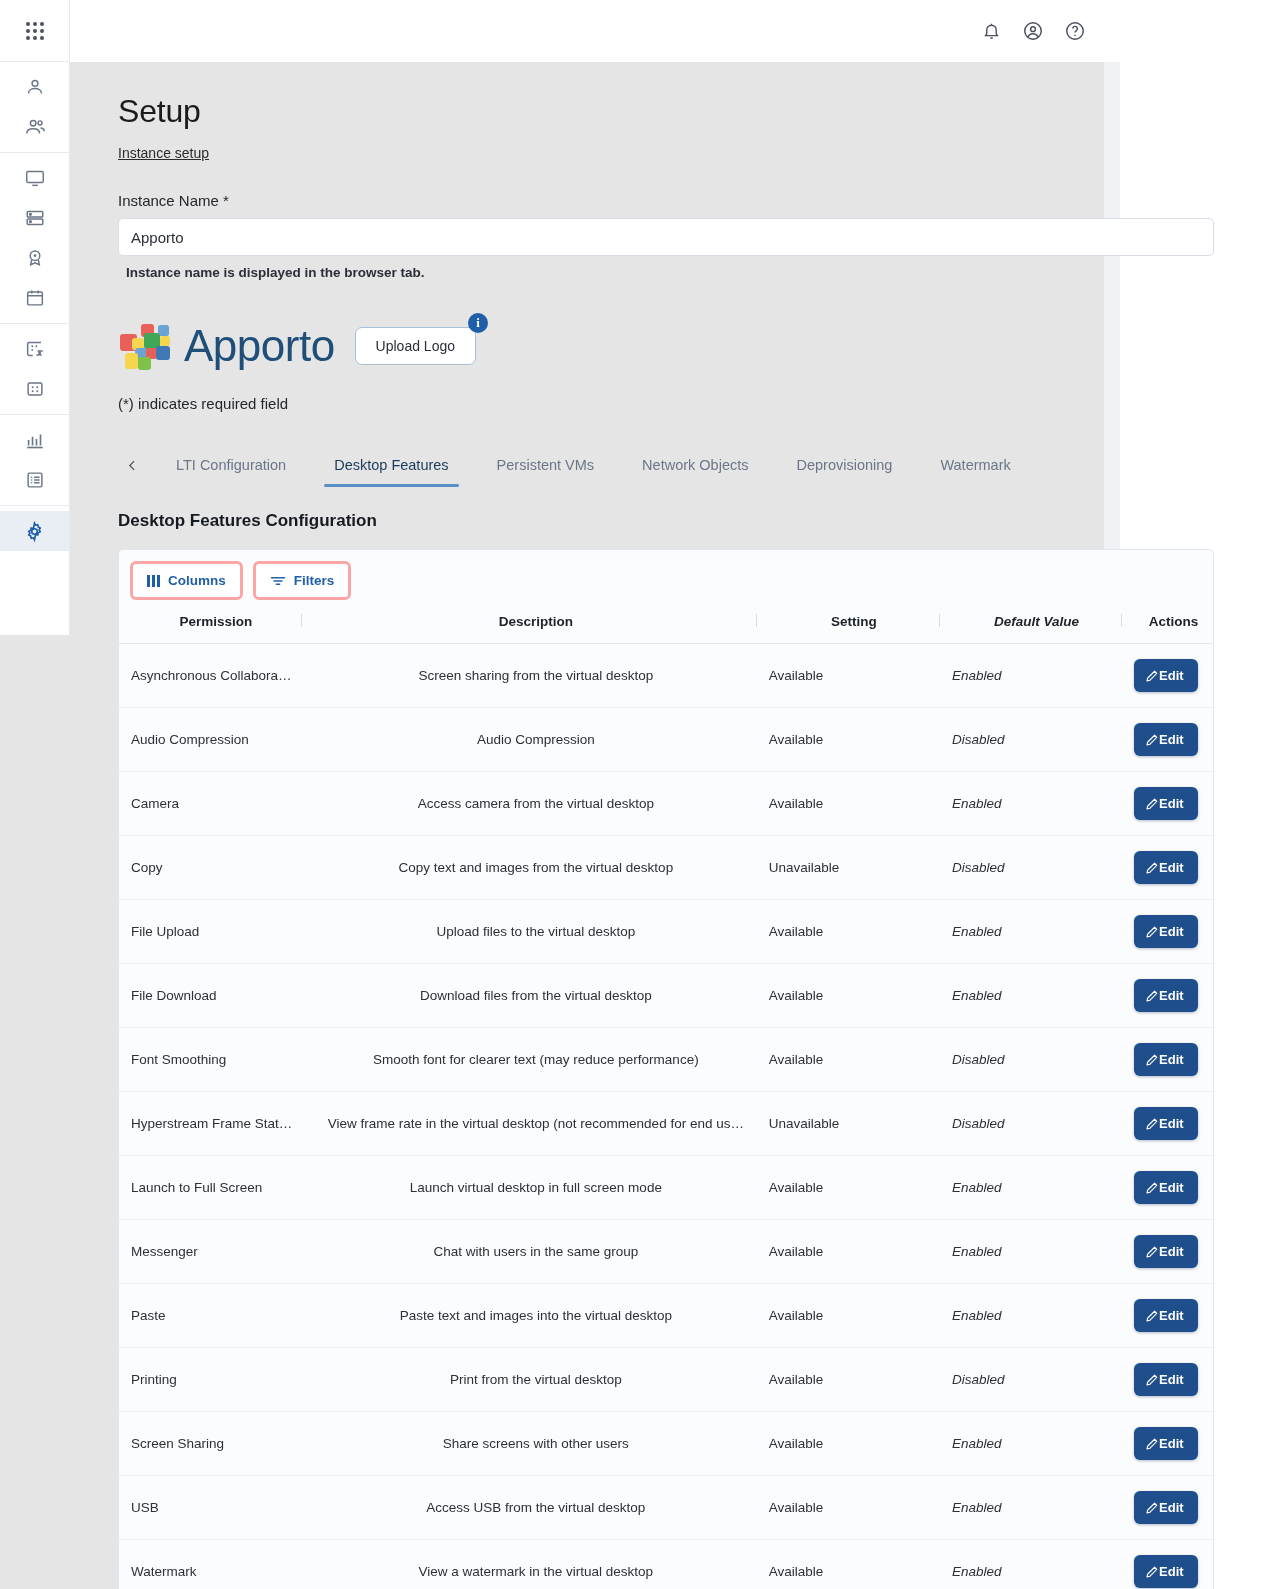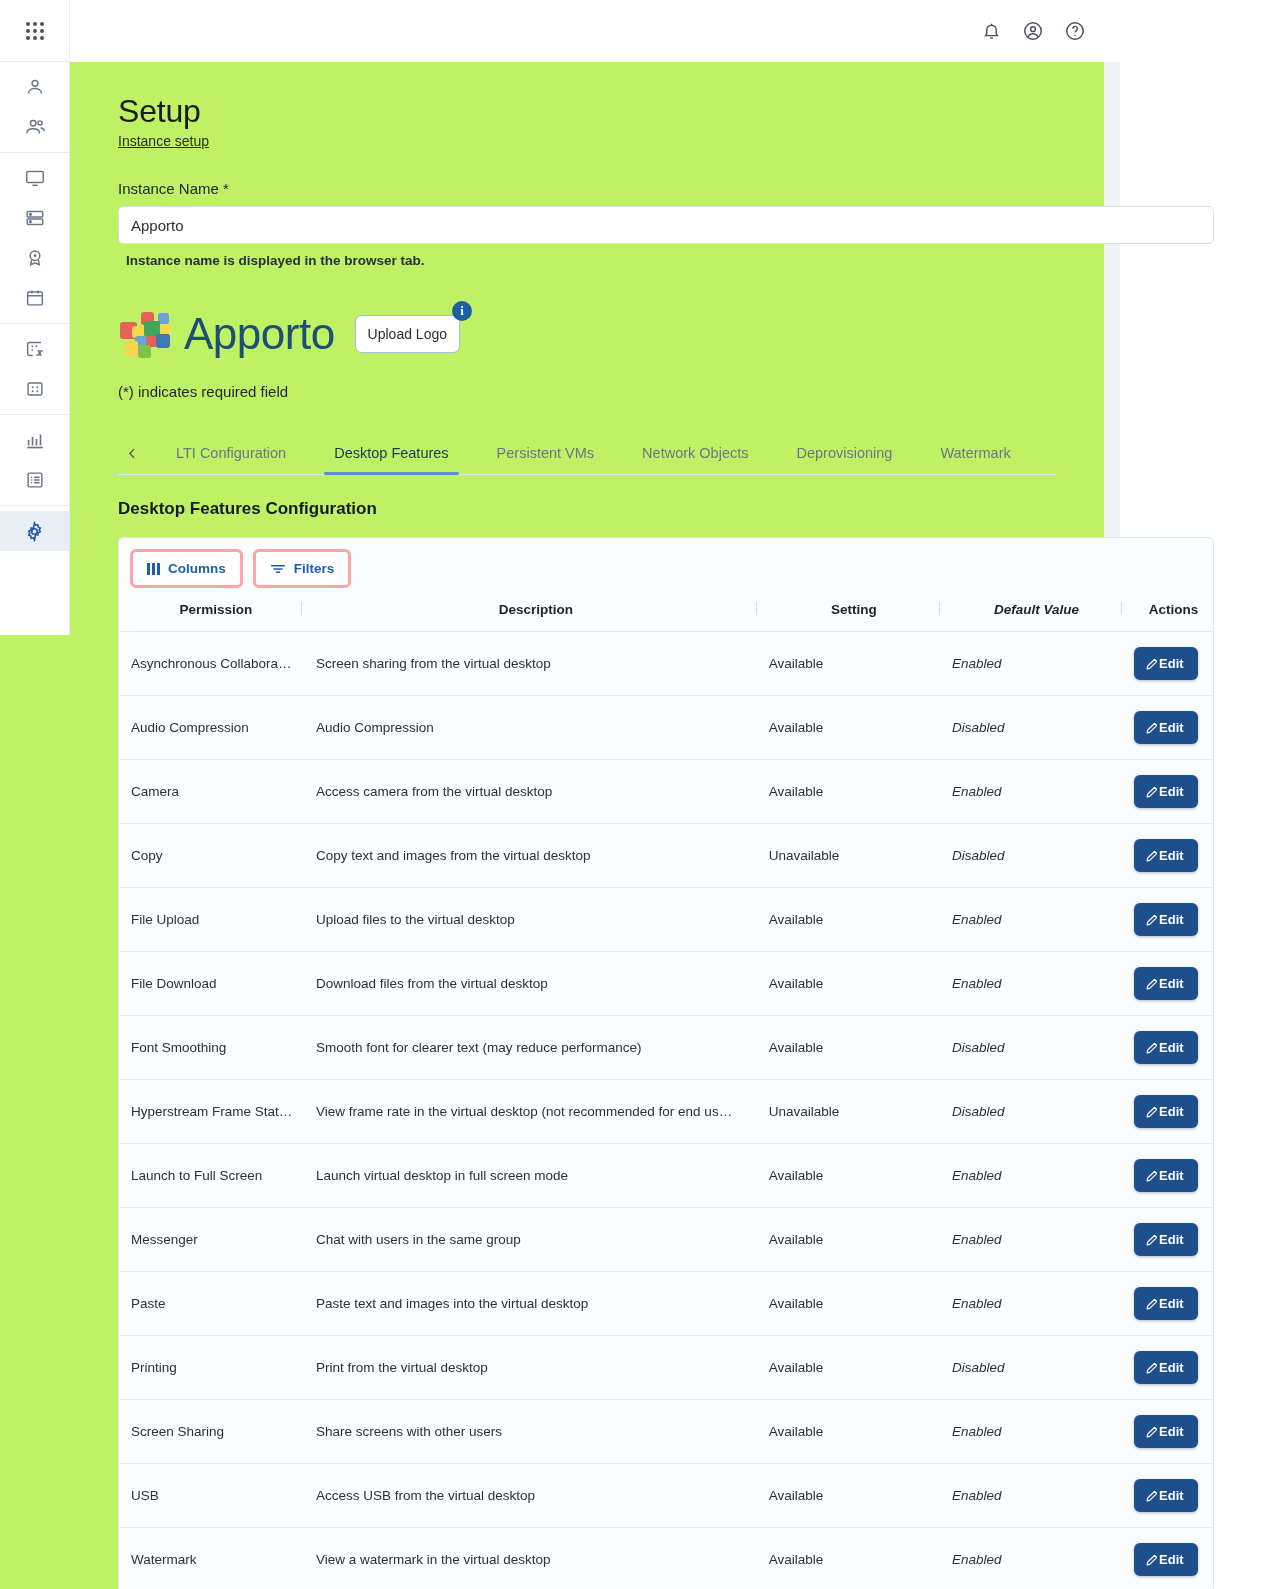--- a/index.html
+++ b/index.html
@@ -7,21 +7,21 @@
     width: 1280px;
     height: 1589px;
     font-family: "Liberation Sans", sans-serif;
     background: #ffffff;
     overflow: hidden;
   }
   .app {
     position: relative;
     width: 1120px;
     height: 1589px;
-    background: #bef264;
+    background: #e5e5e5;
   }
 
   
   .topbar {
     position: absolute;
     left: 70px; top: 0; right: 0;
     height: 62px;
     background: #ffffff;
     display: flex;
     align-items: center;
@@ -86,21 +86,21 @@
 
   h1.page-title {
     font-size: 32px;
     font-weight: 400;
     color: #1b1b1b;
     letter-spacing: -0.2px;
     line-height: 1.1;
   }
   .breadcrumb {
     display: inline-block;
-    margin-top: 4px;
+    margin-top: 16px;
     font-size: 14px;
     color: #2c2c2c;
     text-decoration: underline;
     cursor: pointer;
   }
 
   .field-label {
     margin-top: 30px;
     font-size: 15px;
     color: #23272e;
@@ -146,21 +146,21 @@
     letter-spacing: -0.5px;
     font-weight: 400;
   }
   .upload-wrap { position: relative; }
   .upload-btn {
     border: 1px solid #a9bfd6;
     border-radius: 7px;
     background: #ffffff;
     color: #2a2f38;
     font-size: 14px;
-    padding: 10px 12px;
+    padding: 10px 20px;
     cursor: pointer;
     font-family: "Liberation Sans", sans-serif;
   }
   .info-badge {
     position: absolute;
     top: -14px; right: -12px;
     width: 20px; height: 20px;
     border-radius: 50%;
     background: #1f5fa8;
     color: #fff;
@@ -280,20 +280,21 @@
     overflow: hidden;
     text-overflow: ellipsis;
     white-space: nowrap;
   }
   .truncate-desc {
     display:block;
     max-width: 440px;
     overflow: hidden;
     text-overflow: ellipsis;
     white-space: nowrap;
+    text-align: center;
   }
 
   .edit-btn {
     display: inline-flex; align-items: center; 
     background: #1f4e8c;
     color: #ffffff;
     border: none;
     border-radius: 6px;
     padding: 9px 14px 9px 11px;
     font-size: 13px;

